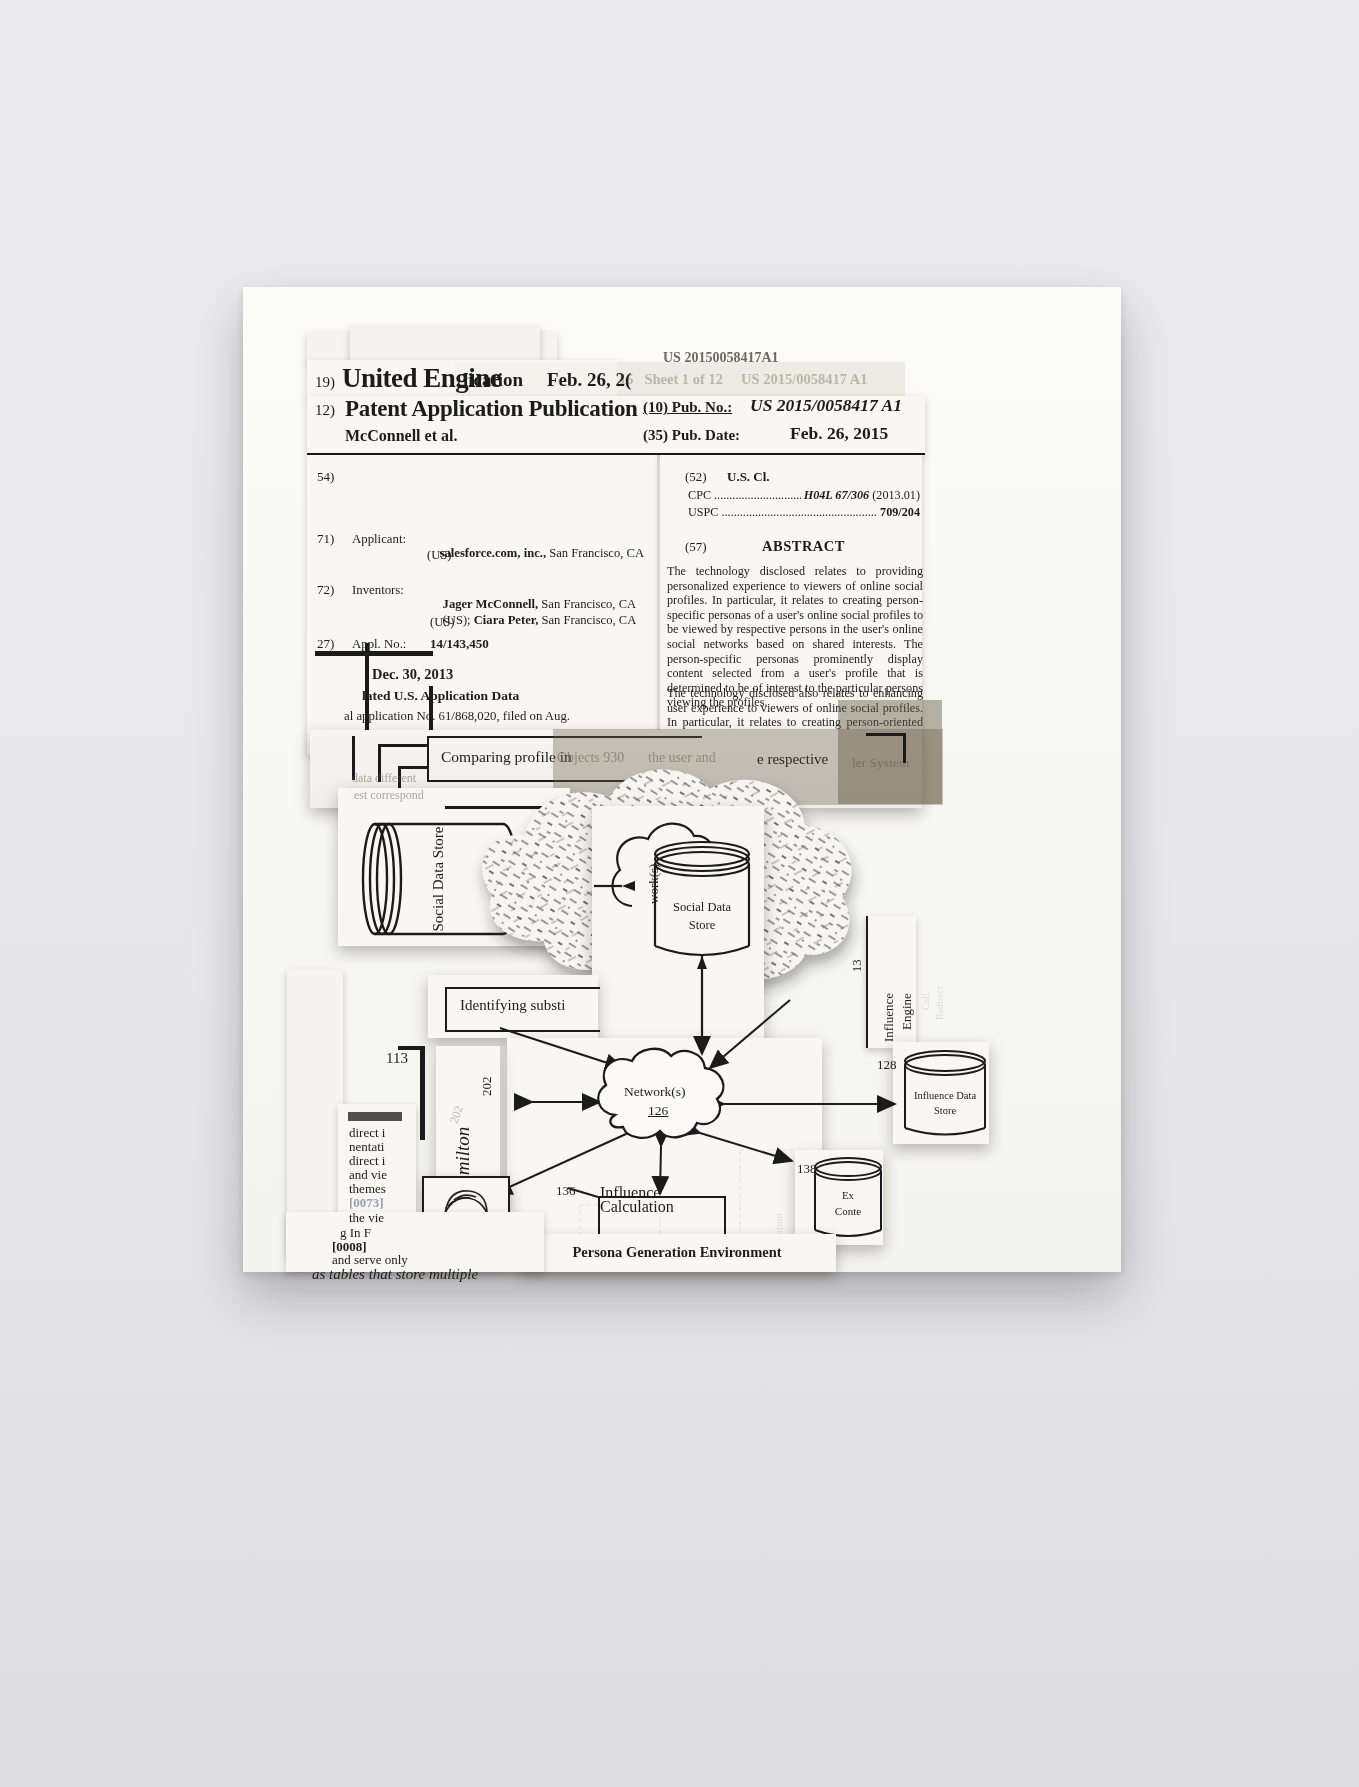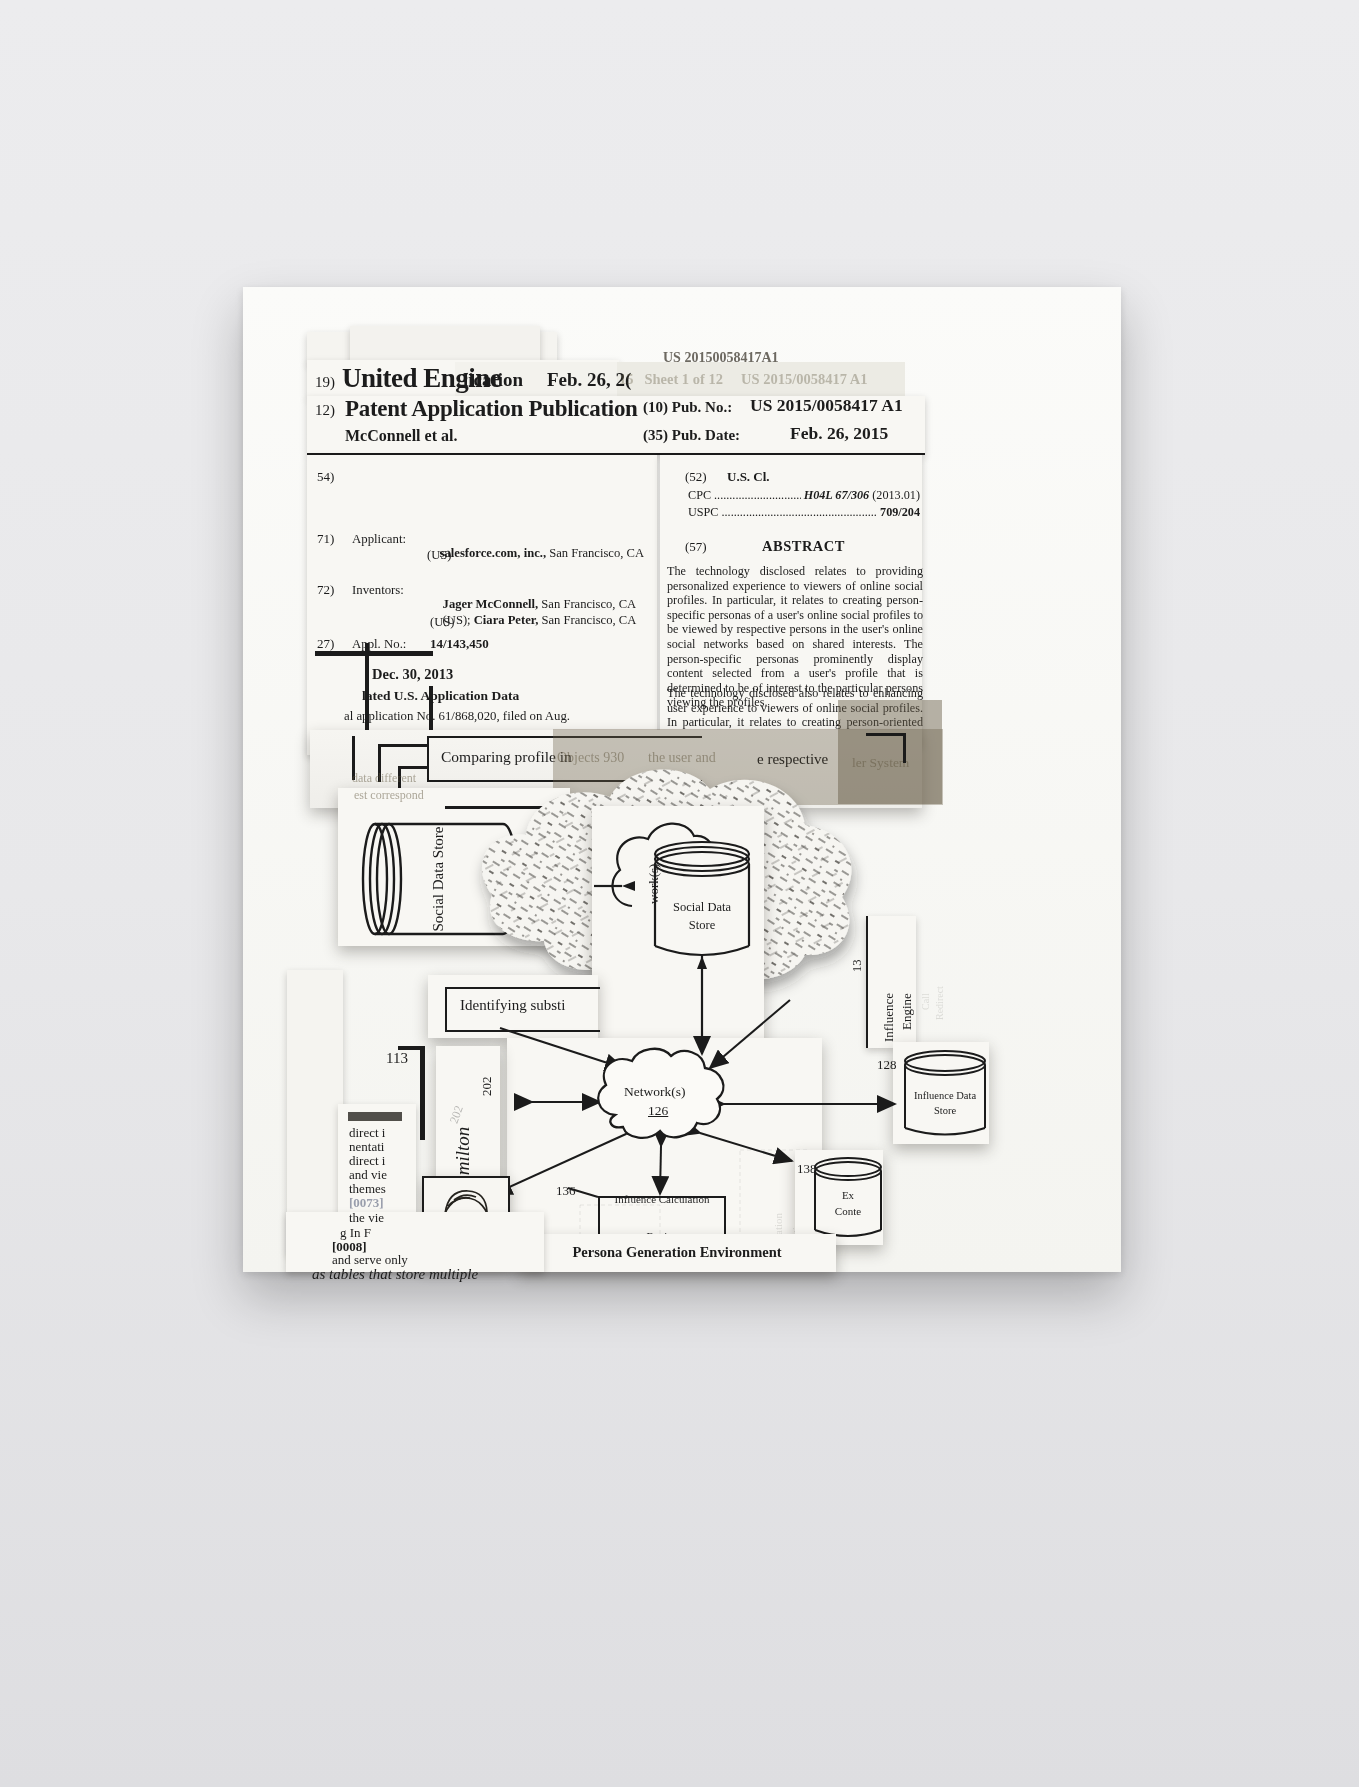--- a/index.html
+++ b/index.html
@@ -41,22 +41,22 @@
   <div class="pc" style="left:617px;top:362px;width:288px;height:34px;background:#ecebe4;box-shadow:none;"></div>
   <span class="t" style="left:315px;top:374px;font-size:15px;">19)</span>
   <span class="t b" style="left:342px;top:363px;font-size:27px;letter-spacing:-.5px;">United Engine</span>
   <span class="t b" style="left:463px;top:369px;font-size:19px;">lication</span>
   <span class="t b" style="left:547px;top:369px;font-size:19px;">Feb. 26, 2(</span>
   <div class="t b clip" style="left:619px;top:371px;width:286px;font-size:14.5px;color:rgba(93,82,60,.35);">15   Sheet 1 of 12     US 2015/0058417 A1</div>
 
   <div class="pc flat" style="left:307px;top:396px;width:618px;height:57px;border-bottom:2.5px solid #1a1a1a;"></div>
   <span class="t" style="left:315px;top:402px;font-size:15px;">12)</span>
   <span class="t b" style="left:345px;top:396px;font-size:23px;letter-spacing:-.3px;">Patent Application Publication</span>
-  <span class="t b" style="left:643px;top:399px;font-size:15px;">(10) Pub. No.:</span>
-  <span class="t b" style="left:750px;top:396px;font-size:17.5px;">US 2015/0058417 A1</span>
+  <span class="t b" style="left:643px;top:399px;font-size:15px;text-decoration:underline;">(10) Pub. No.:</span>
+  <span class="t b" style="left:750px;top:396px;font-size:17.5px;font-style:italic;">US 2015/0058417 A1</span>
   <span class="t b" style="left:345px;top:427px;font-size:16px;">McConnell et al.</span>
   <span class="t b" style="left:643px;top:427px;font-size:15px;">(35) Pub. Date:</span>
   <span class="t b" style="left:790px;top:424px;font-size:17.5px;">Feb. 26, 2015</span>
 
   <div class="pc flat" style="left:307px;top:455px;width:350px;height:300px;"></div>
 
   <div class="pc flat" style="left:660px;top:455px;width:262px;height:290px;"></div>
 
   <span class="t" style="left:317px;top:470px;font-size:13px;">54)</span>
 
@@ -256,21 +256,21 @@
       <line x1="221" y1="246" x2="220" y2="294" marker-start="url(#ah)" marker-end="url(#ah)"></line>
       <line x1="260" y1="233" x2="352" y2="261" marker-start="url(#ah)" marker-end="url(#ah)"></line>
       <line x1="128" y1="288" x2="158" y2="297"></line>
     </g>
     <path d="M175,215 C158,213 152,195 166,185 C158,168 174,154 192,161 C198,148 221,144 231,156 C243,146 263,152 265,168 C282,170 290,189 277,199 C286,213 273,228 257,223 C251,238 228,242 220,231 C208,242 187,239 183,227 C171,229 166,221 175,215 Z" fill="#fbfaf7" stroke="#1b1b1b" stroke-width="2.3"></path>
   </svg>
   <span class="t" style="left:624px;top:1084px;font-size:13.5px;">Network(s)</span>
   <span class="t" style="left:648px;top:1103px;font-size:13.5px;text-decoration:underline;">126</span>
 
   <span class="t" style="left:556px;top:1184px;font-size:13px;">136</span>
-  <div style="position:absolute;left:598px;top:1196px;width:124px;height:40px;border:2.3px solid #1b1b1b;display:flex;flex-direction:column;align-items:center;justify-content:center;font-family:'Liberation Serif',serif;font-size:11px;color:#1c1c1c;line-height:13.5px;gap:23px;">
+  <div style="position:absolute;left:598px;top:1196px;width:124px;height:40px;border:2.3px solid #1b1b1b;display:flex;flex-direction:column;align-items:center;justify-content:center;font-family:'Liberation Serif',serif;font-size:16px;color:#1c1c1c;line-height:13.5px;gap:23px;">
     <span>Influence Calculation</span>
     <span>Engine</span>
   </div>
 
   <div class="pc" style="left:795px;top:1150px;width:88px;height:95px;"></div>
   <svg style="left:813px;top:1156px;" width="72" height="88" viewBox="0 0 72 88">
     <g fill="none" stroke="#1b1b1b" stroke-width="2">
       <rect x="2" y="12" width="66" height="62" fill="#f8f7f3" stroke="none"></rect>
       <ellipse cx="35" cy="11" rx="33" ry="9" fill="#f8f7f3"></ellipse>
       <ellipse cx="35" cy="15" rx="33" ry="9"></ellipse>

